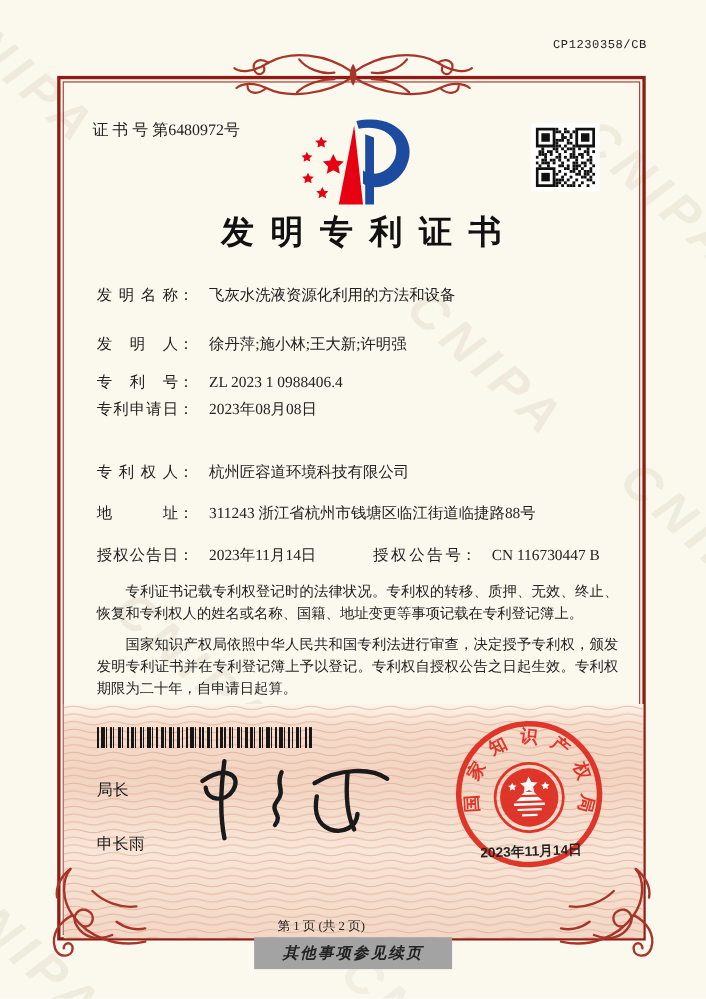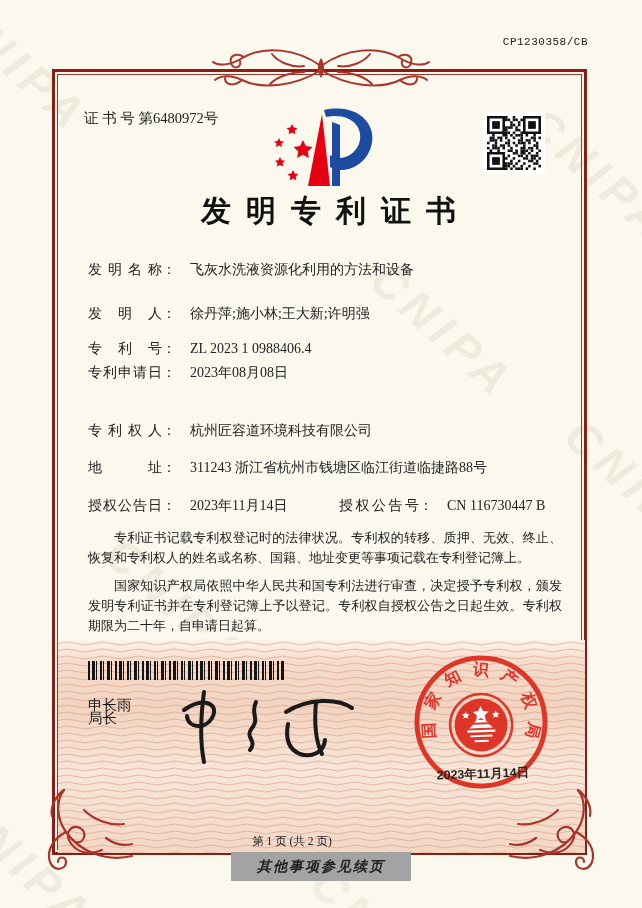--- a/index.html
+++ b/index.html
@@ -352,21 +352,21 @@
   </div>
 
   <div class="body-text" style="top:528px">
     <p>专利证书记载专利权登记时的法律状况。专利权的转移、质押、无效、终止、恢复和专利权人的姓名或名称、国籍、地址变更等事项记载在专利登记簿上。</p>
     <p>国家知识产权局依照中华人民共和国专利法进行审查，决定授予专利权，颁发发明专利证书并在专利登记簿上予以登记。专利权自授权公告之日起生效。专利权期限为二十年，自申请日起算。</p>
   </div>
 
   <div class="barcode"></div>
 
   <div class="signer" style="top:709px">局长</div>
-  <div class="signer" style="top:696px">申长雨</div>
+  <div class="signer" style="top:758px">申长雨</div>
 
   <svg class="sig" width="200" height="82" viewBox="0 0 200 82">
     <g stroke="#1a1a1a" stroke-width="4" fill="none" stroke-linecap="round" stroke-linejoin="round">
       <path d="M36,6 C33,28 32,56 36,76"></path>
       <path d="M16,24 C36,10 52,18 44,32 C37,44 20,42 19,30"></path>
       <path d="M88,16 C82,28 92,32 84,42 C76,52 90,54 82,64"></path>
       <path d="M118,26 C140,12 170,12 184,22"></path>
       <path d="M148,16 C146,38 148,56 154,68"></path>
       <path d="M120,38 C117,54 122,64 132,68 C144,72 156,66 157,54"></path>
     </g>

